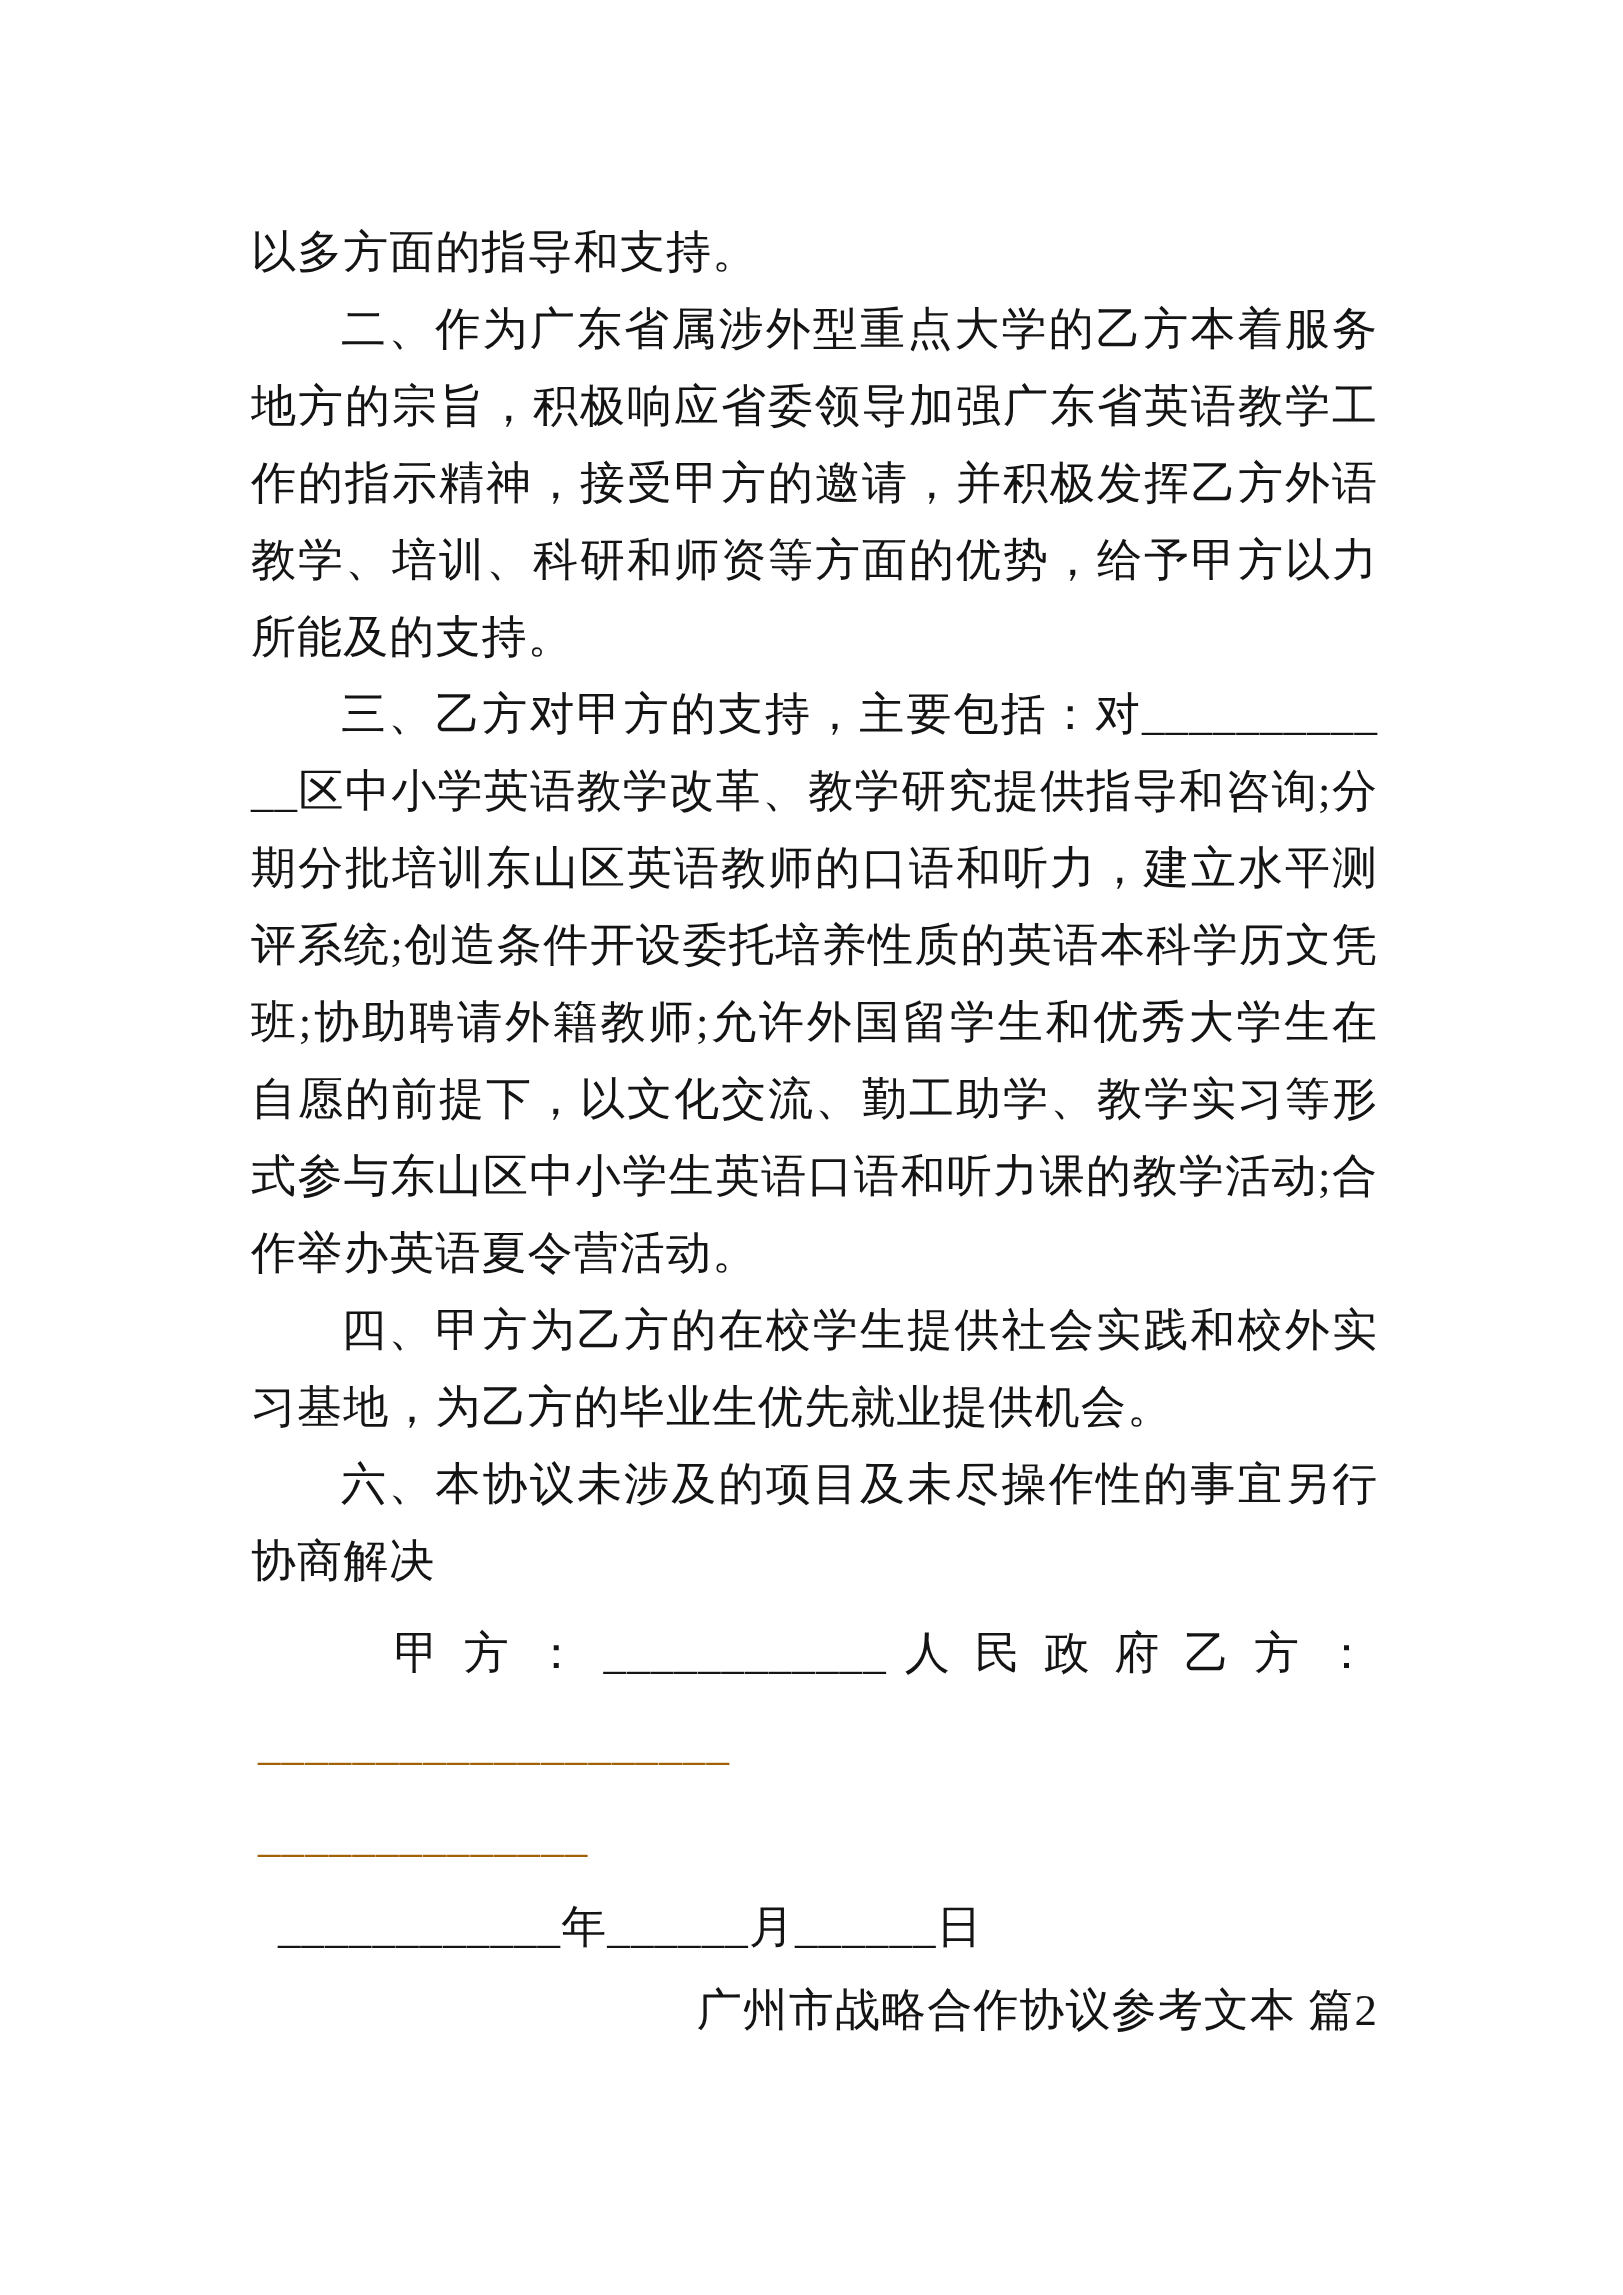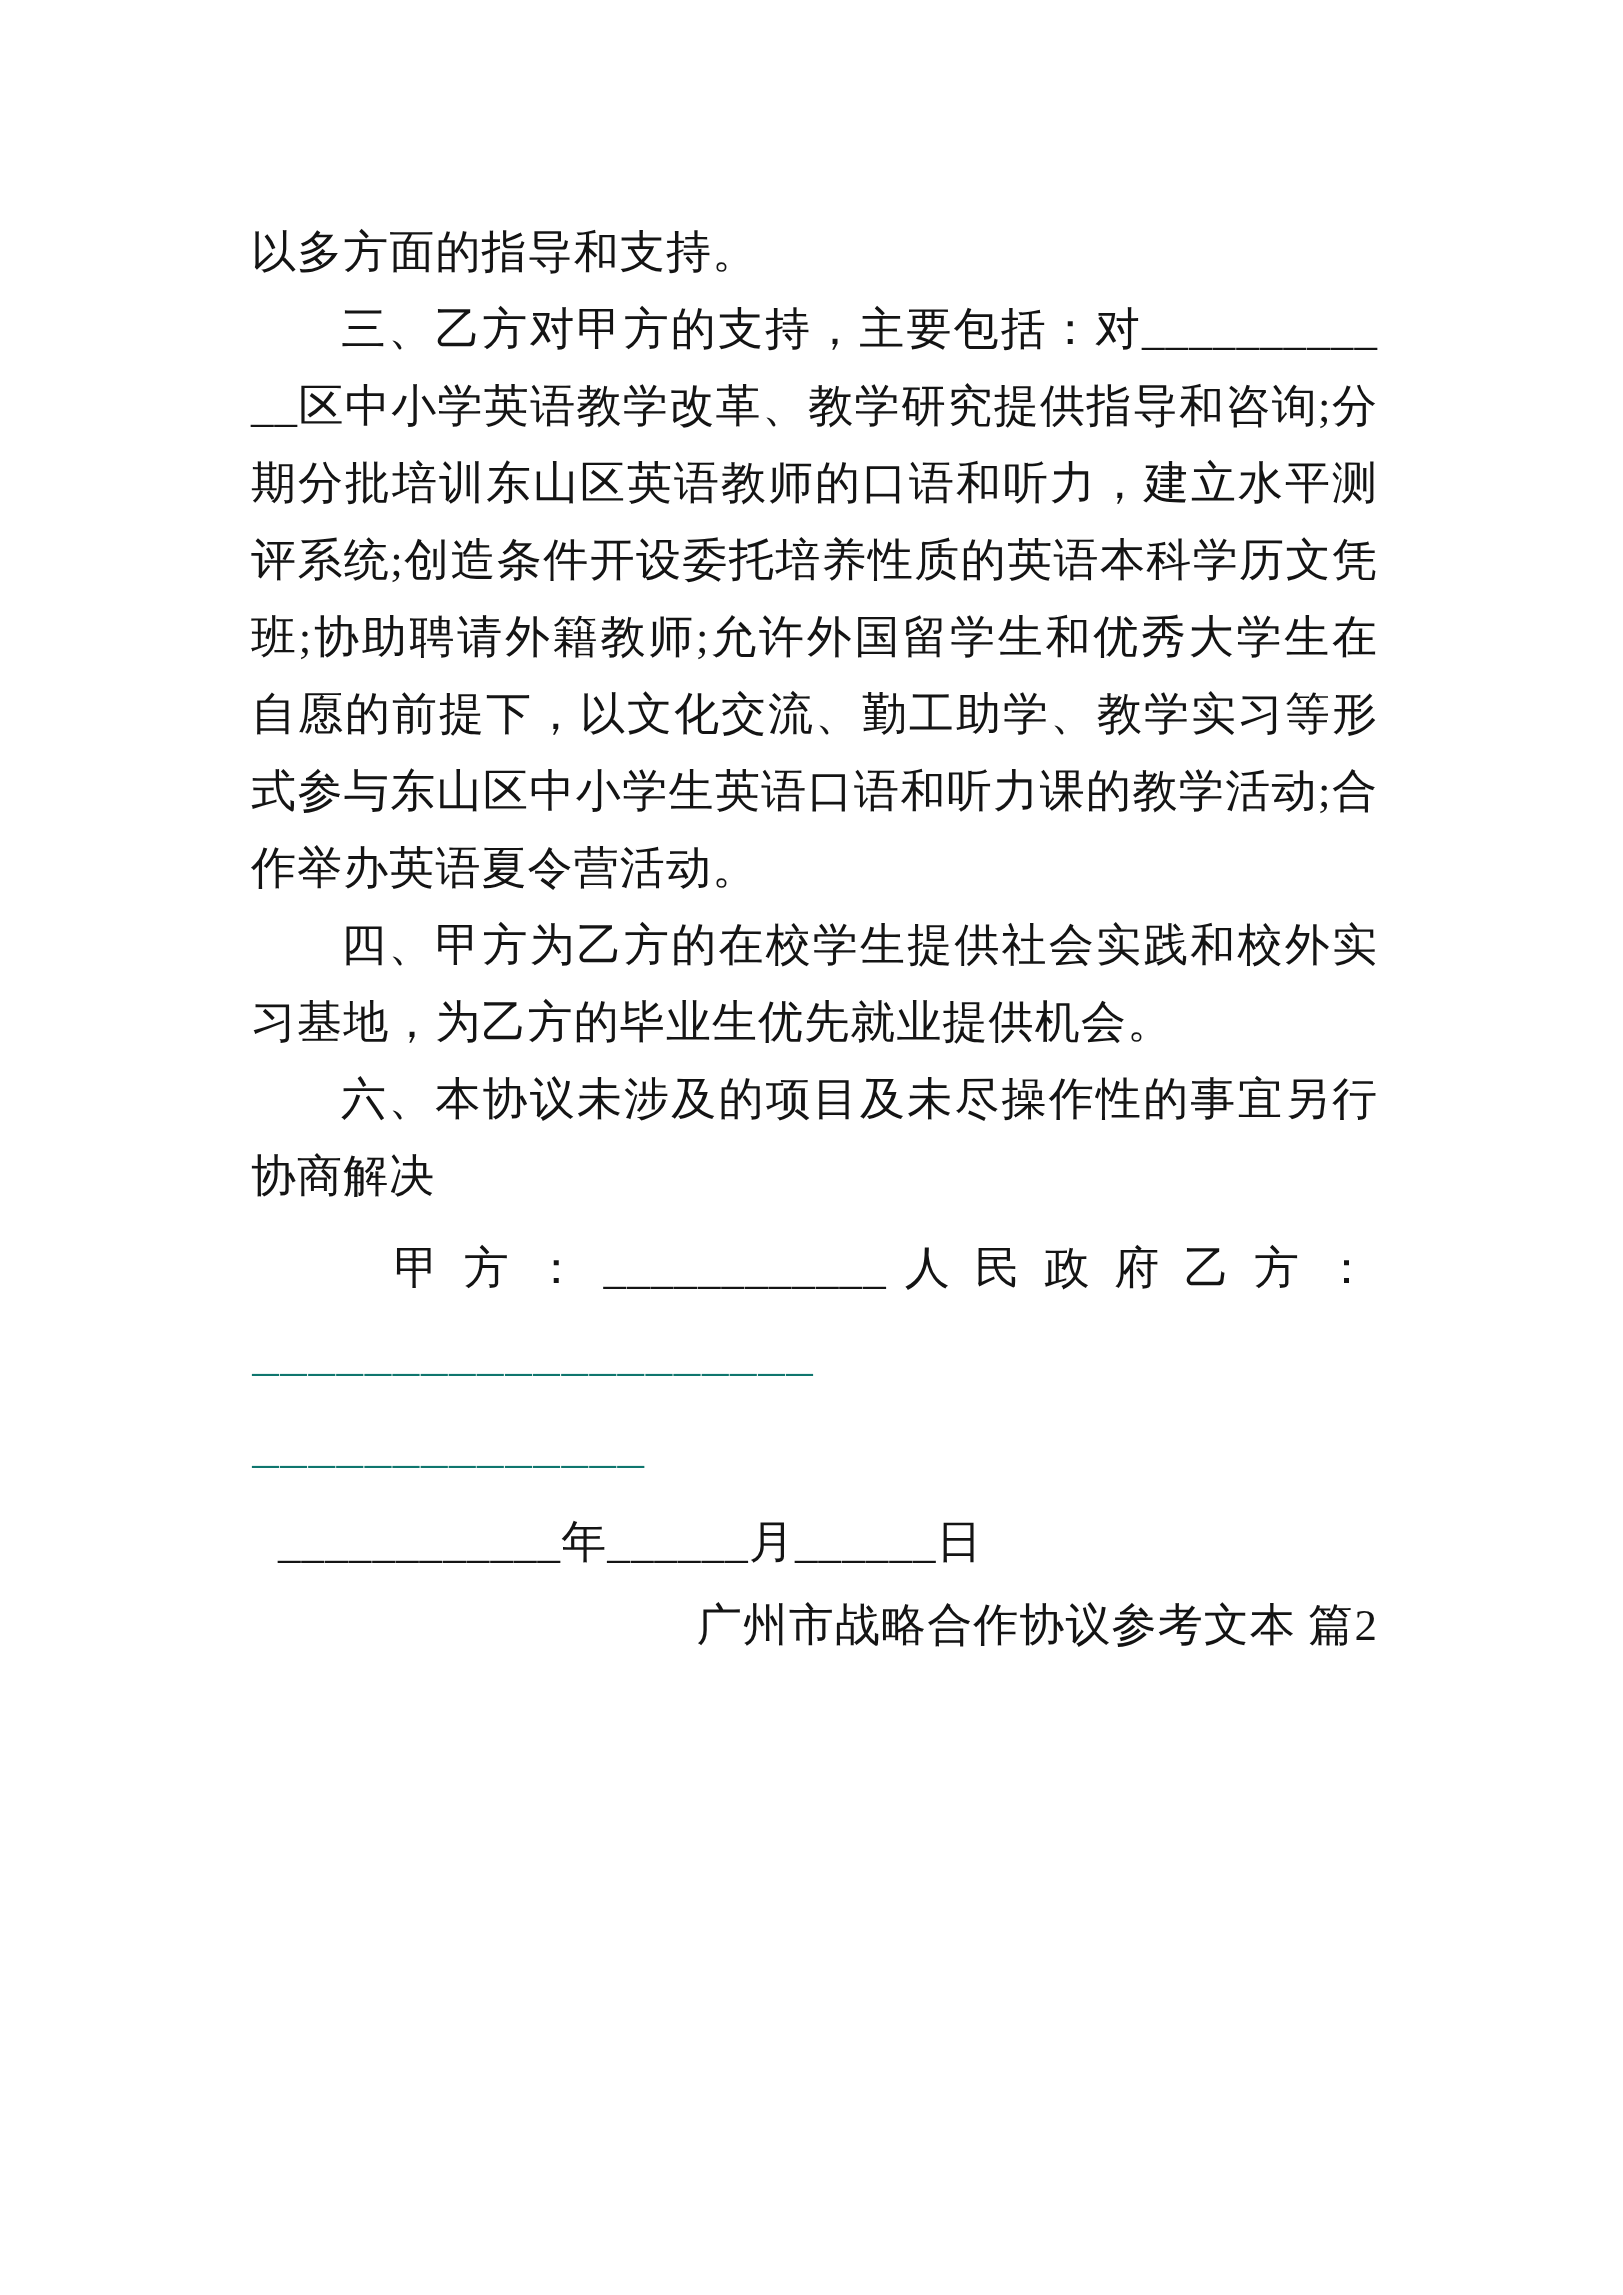--- a/index.html
+++ b/index.html
@@ -33,27 +33,26 @@
   .sig-line {
     margin: 8px;
     margin-top: 14.6px;
     text-align: justify;
     text-align-last: justify;
     text-indent: 3em;
     letter-spacing: 1.1px;
     white-space: normal;
   }
   .blank-line {
-    margin: 1px;
+    margin: 7px;
     margin-top: 14.6px;
     text-align: left;
     text-indent: 0;
     letter-spacing: 1.1px;
-    color: #0f766e;
-    font-family: Liberation Mono, monospace;
+    color: #a16207;
   }
   .date-line {
     margin: 0;
     margin-top: 14.6px;
     text-align: left;
     text-indent: 0.6em;
     letter-spacing: 1.1px;
   }
   .footer-title {
     margin: 0;
@@ -63,20 +62,21 @@
     letter-spacing: 1.1px;
   }
 </style>
 </head>
 <body>
 
 <div class="page">
 
   <p class="para no-indent">以多方面的指导和支持。</p>
 
+  <p class="para">二、作为广东省属涉外型重点大学的乙方本着服务地方的宗旨，积极响应省委领导加强广东省英语教学工作的指示精神，接受甲方的邀请，并积极发挥乙方外语教学、培训、科研和师资等方面的优势，给予甲方以力所能及的支持。</p>
 
   <p class="para">三、乙方对甲方的支持，主要包括：对____________区中小学英语教学改革、教学研究提供指导和咨询;分期分批培训东山区英语教师的口语和听力，建立水平测评系统;创造条件开设委托培养性质的英语本科学历文凭班;协助聘请外籍教师;允许外国留学生和优秀大学生在自愿的前提下，以文化交流、勤工助学、教学实习等形式参与东山区中小学生英语口语和听力课的教学活动;合作举办英语夏令营活动。</p>
 
   <p class="para">四、甲方为乙方的在校学生提供社会实践和校外实习基地，为乙方的毕业生优先就业提供机会。</p>
 
 
   <p class="para">六、本协议未涉及的项目及未尽操作性的事宜另行协商解决</p>
 
   <p class="sig-line">甲 方 ： ____________ 人 民 政 府 乙 方 ：</p>
 

